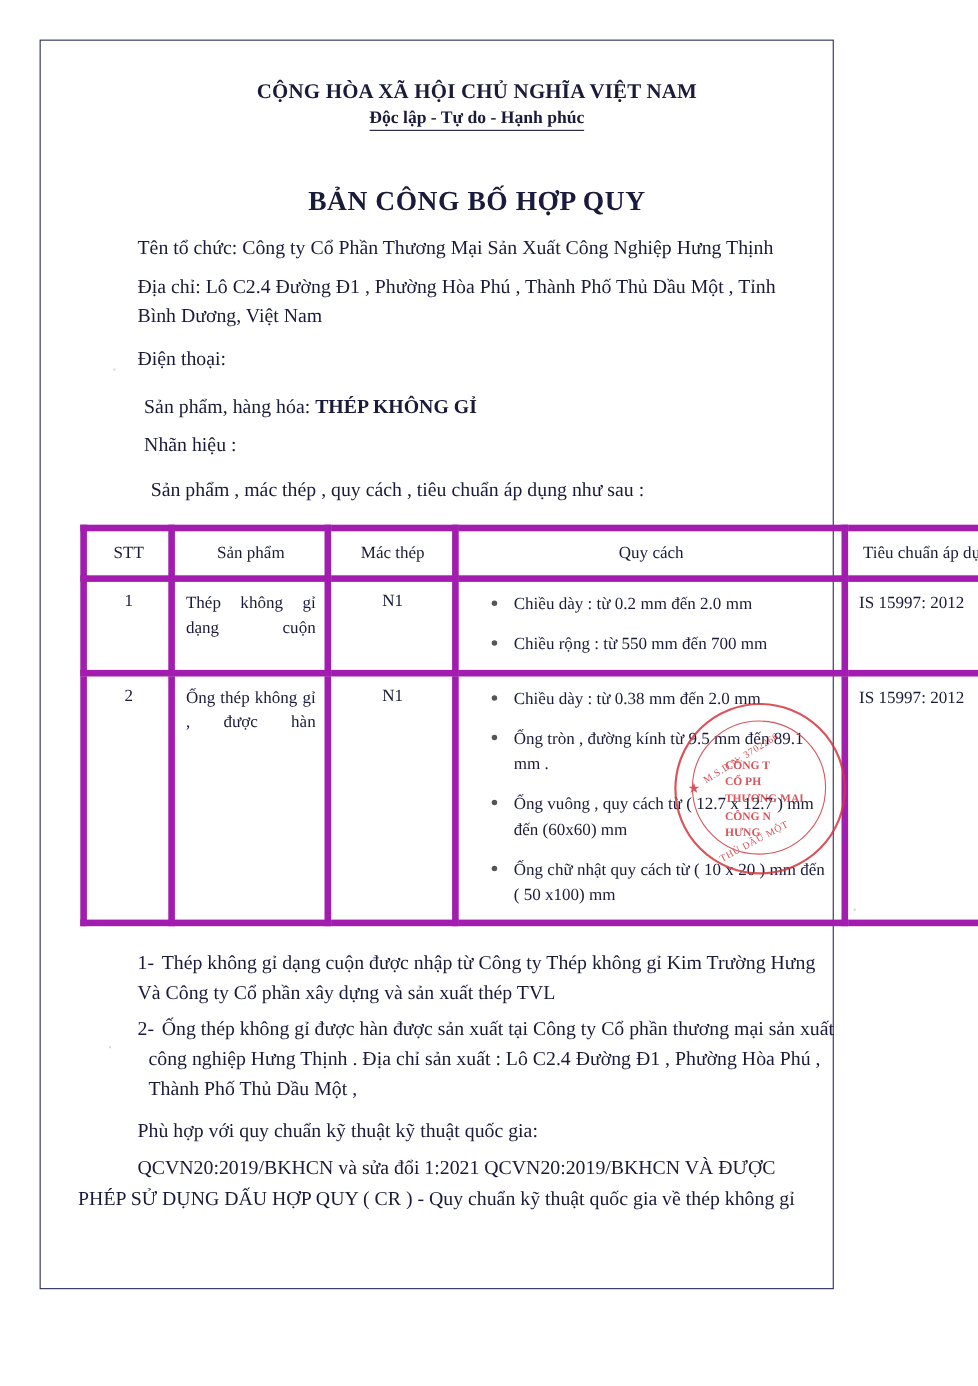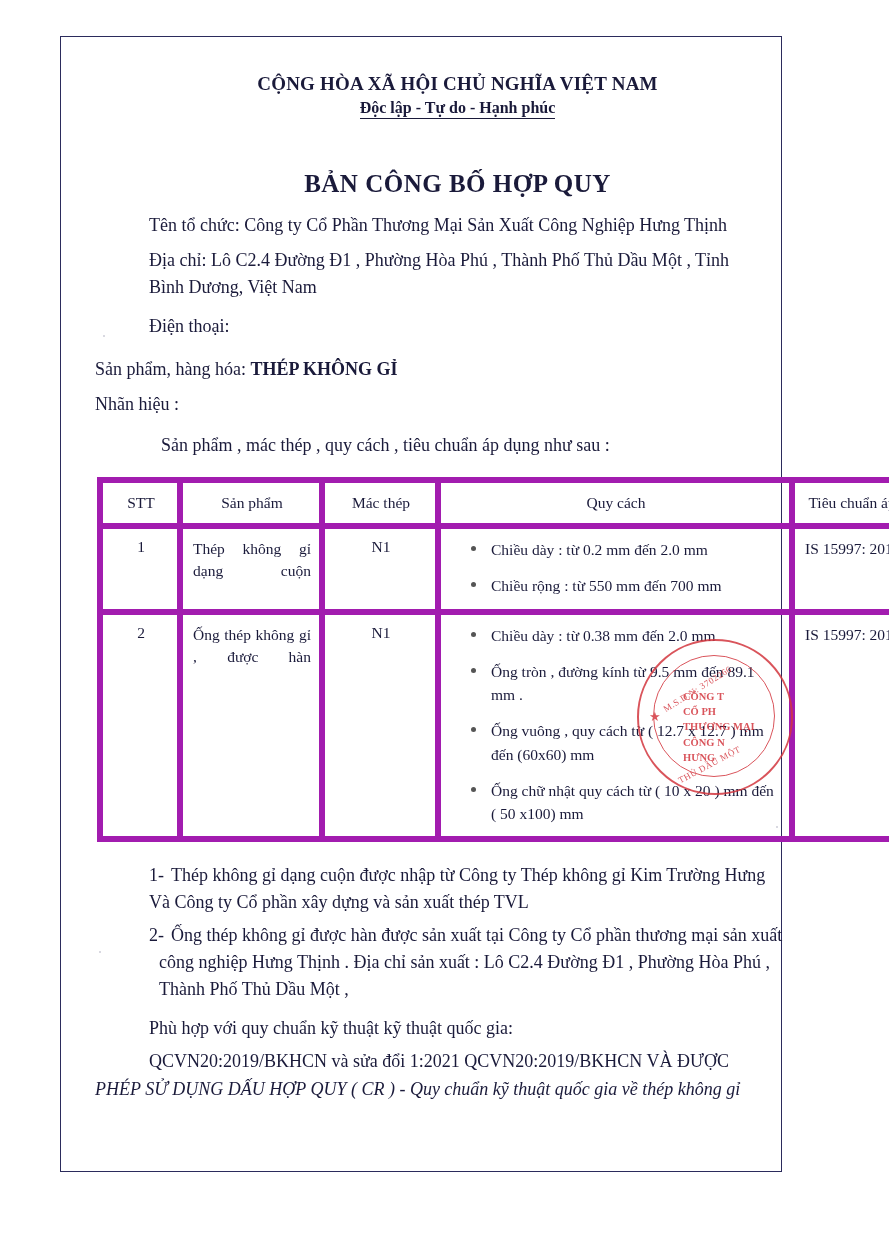--- a/index.html
+++ b/index.html
@@ -12,21 +12,21 @@
     height: 1260px;
     position: relative;
     font-family: "Liberation Serif", serif;
     color: #1a1a3a;
     overflow: hidden;
   }
 
   
   .page-frame {
     position: absolute;
-    left: 60px;
+    left: 36px;
     top: 36px;
     width: 722px;
     height: 1136px;
     border: 1.5px solid #2b2b5c;
     box-sizing: border-box;
   }
 
   .content {
     position: absolute;
     left: 0;
@@ -63,21 +63,21 @@
     font-size: 18px;
     margin-top: 10px;
   }
 
   .para {
     font-size: 18px;
     line-height: 1.5;
     margin-top: 14px;
   }
   .indent-1 { margin-left: 54px; }
-  .indent-2 { }
+  .indent-2 { margin-left: 60px; }
   .indent-3 { margin-left: 66px; }
 
   .bold { font-weight: bold; }
 
   
   table.spec {
     margin-top: 18px;
     border-collapse: collapse;
     width: 725px;
     margin-left: 2px;
@@ -154,21 +154,21 @@
     margin-left: 54px;
   }
   .bottom-block {
     font-size: 18px;
     line-height: 1.55;
     margin-top: 6px;
     margin-left: 54px;
     text-align: justify;
     width: 690px;
   }
-  .bottom-block .l2 { margin-left: -54px; font-style: italic; }
+  .bottom-block .l2 { margin-left: -54px; }
 
   
   .stamp {
     position: absolute;
     right: -12px;
     top: 602px;
     width: 152px;
     height: 152px;
     border: 2.5px solid #d3373f;
     border-radius: 50%;

